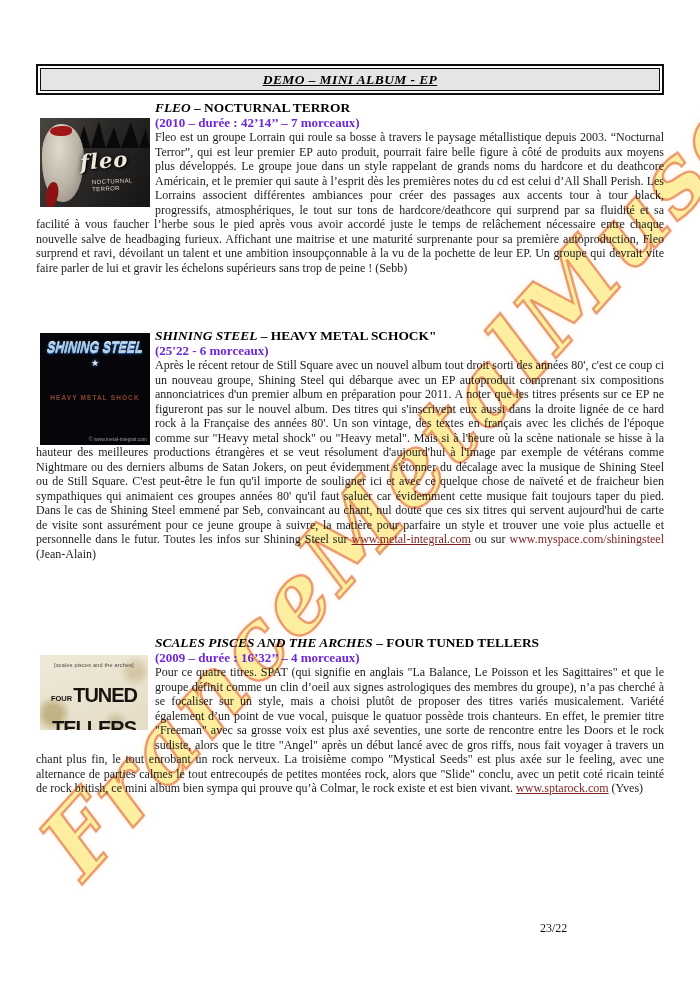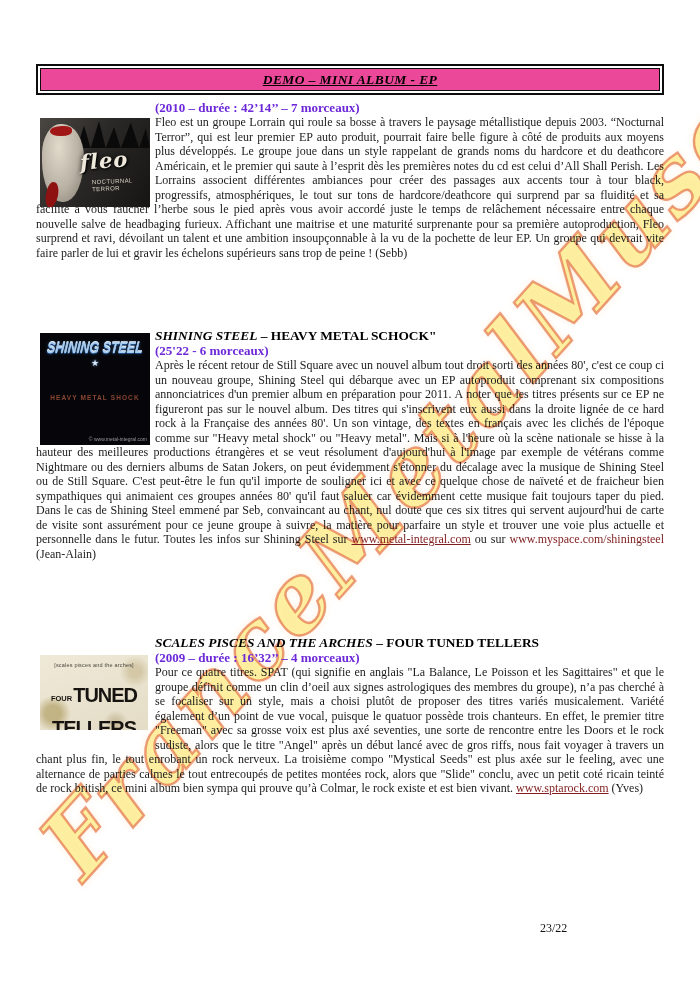--- a/index.html
+++ b/index.html
@@ -10,21 +10,21 @@
         font-family:"DejaVu Serif",serif;font-style:italic;font-weight:bold;
         font-size:94px;letter-spacing:4px;
         color:rgba(253,238,155,0.92);
         -webkit-text-stroke:2.4px rgba(224,100,58,0.62);
         text-shadow:0 0 7px rgba(255,190,110,0.35);
         transform:rotate(-48deg);transform-origin:0 0;pointer-events:none;}
   .content{position:absolute;inset:0;z-index:2;}
   
   .header-box{position:absolute;left:36px;top:64px;width:628px;border:2px solid #0d0d0d;
         padding:2px;background:#fff;box-sizing:border-box;}
-  .header-inner{border:1px solid #0d0d0d;background:#ec4899;text-align:center;padding:1px 0 2px 0;}
+  .header-inner{border:1px solid #0d0d0d;background:#e5e5e5;text-align:center;padding:1px 0 2px 0;}
   .header-inner span{font-weight:bold;font-style:italic;font-size:13.5px;letter-spacing:.4px;
         text-decoration:underline;color:#000;}
   
   .review{position:absolute;left:36px;width:628px;}
   .r1{top:100px;} .r2{top:328px;} .r3{top:635px;}
   .rtitle{margin:0 0 0 119px;font-size:13.4px;font-weight:bold;line-height:15px;color:#000;}
   .rtitle .band{font-style:italic;}
   .rsub{margin:0 0 0 119px;font-size:13px;font-weight:bold;line-height:15px;color:#6d28d9;}
   .rbody{font-size:12px;line-height:14.5px;text-align:justify;color:#1b1b1b;}
   .spacer{float:left;width:119px;}
@@ -82,20 +82,21 @@
 
   <div class="content">
 
     <div class="header-box">
       <div class="header-inner">
         <span>DEMO – MINI ALBUM - EP</span>
       </div>
     </div>
 
     <section class="review r1">
+      <h2 class="rtitle"><span class="band">FLEO</span><span> – NOCTURNAL TERROR</span></h2>
       <div class="rsub">(2010 – durée : 42’14’’ – 7 morceaux)</div>
       <div class="rbody">
         <span class="spacer sp1"></span><span>Fleo est un groupe Lorrain qui roule sa bosse à travers le paysage métallistique depuis 2003. “Nocturnal Terror”, qui est leur premier EP auto produit, pourrait faire belle figure à côté de produits aux moyens plus développés. Le groupe joue dans un style rappelant de grands noms du hardcore et du deathcore Américain, et le premier qui saute à l’esprit dès les premières notes du cd est celui d’All Shall Perish. Les Lorrains associent différentes ambiances pour créer des passages aux accents tour à tour black, progressifs, atmosphériques, le tout sur tons de hardcore/deathcore qui surprend par sa fluidité et sa facilité à vous faucher l’herbe sous le pied après vous avoir accordé juste le temps de relâchement nécessaire entre chaque nouvelle salve de headbaging furieux. Affichant une maitrise et une maturité surprenante pour sa première autoproduction, Fleo surprend et ravi, dévoilant un talent et une ambition insoupçonnable à la vu de la pochette de leur EP. Un groupe qui devrait vite faire parler de lui et gravir les échelons supérieurs sans trop de peine ! (Sebb)</span>
       </div>
       <div class="cover cover1">
         <div class="c1-spires"></div>
         <div class="c1-figure">
           <div class="c1-blood1"></div>
           <div class="c1-blood2"></div>
         </div>

